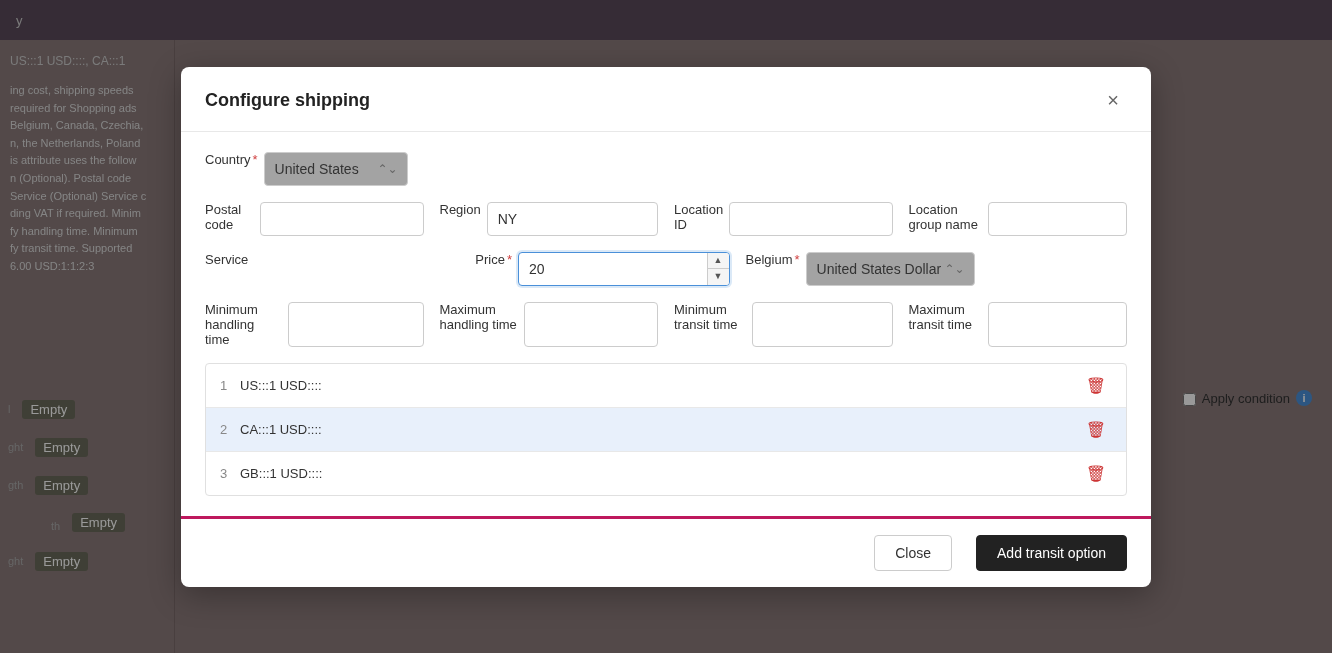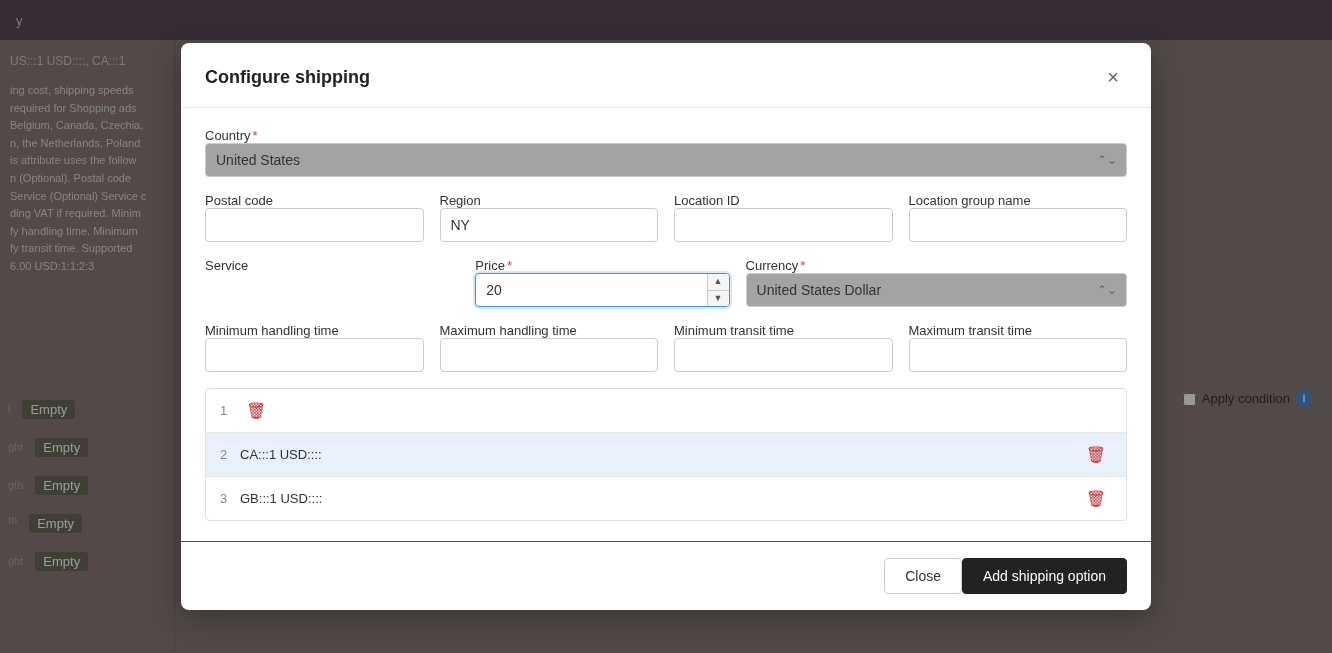--- a/index.html
+++ b/index.html
@@ -100,21 +100,22 @@
 
     
     .form-row {
       display: flex;
       gap: 16px;
       margin-bottom: 16px;
     }
 
     .form-group {
       display: flex;
-      flex-direction: column;
+      flex-direction: row;
+      gap: 6px;
       flex: 1;
     }
 
     .form-group.full { flex: 1 1 100%; }
 
     .form-label {
       font-size: 13px;
       color: #333;
       font-weight: 500;
     }
@@ -204,23 +205,23 @@
       padding: 2px 6px;
       border: none;
       background: none;
     }
 
     
     .modal-footer {
       display: flex;
       align-items: center;
       justify-content: flex-end;
-      gap: 0;
+      gap: 24px;
       padding: 16px 24px;
-      border-top: 1px solid #be185d;
+      border-top: 3px solid #be185d;
     }
 
     .btn {
       padding: 9px 20px;
       border-radius: 4px;
       font-size: 14px;
       font-weight: 500;
       cursor: pointer;
       border: 1px solid transparent;
     }
@@ -328,21 +329,21 @@
           <span class="bg-badge">Empty</span>
         </div>
         <div style="display:flex; align-items:center; padding:10px 8px; height:38px; color:#aaa; font-size:11px;">
           <span style="margin-right:4px;">ght</span>
           <span class="bg-badge">Empty</span>
         </div>
         <div style="display:flex; align-items:center; padding:10px 8px; height:38px; color:#aaa; font-size:11px;">
           <span style="margin-right:4px;">gth</span>
           <span class="bg-badge">Empty</span>
         </div>
-        <div style="display:flex; align-items:flex-start; padding:10px 8px; height:38px; color:#aaa; font-size:11px;">
+        <div style="display:flex; align-items:flex-end; padding:10px 8px; height:38px; color:#aaa; font-size:11px;margin-left:43px;">
           <span style="margin-right:4px;">th</span>
           <span class="bg-badge">Empty</span>
         </div>
         <div style="display:flex; align-items:center; padding:10px 8px; height:38px; color:#aaa; font-size:11px;">
           <span style="margin-right:4px;">ght</span>
           <span class="bg-badge">Empty</span>
         </div>
       </div>
     </div>
 
@@ -412,21 +413,21 @@
           <div class="number-input-wrapper">
             <input class="form-input number-input active-input" type="number" value="20" style="">
             <div class="number-spinners">
               <button class="spinner-btn">▲</button>
               <button class="spinner-btn">▼</button>
             </div>
           </div>
         </div>
         <div class="form-group" style="flex: 3;">
           <label class="form-label">
-            <span>Currency</span><span class="required">*</span>
+            <span>Belgium</span><span class="required">*</span>
           </label>
           <div class="form-select-wrapper">
             <select class="form-select">
               <option>United States Dollar</option>
               <option>Canadian Dollar</option>
               <option>British Pound</option>
             </select>
             <span class="select-arrow">⌃⌄</span>
           </div>
         </div>
@@ -447,35 +448,36 @@
         </div>
         <div class="form-group">
           <label class="form-label">Maximum transit time</label>
           <input class="form-input" type="text" value="" style="">
         </div>
       </div>
 
       <div class="shipping-list">
         <div class="shipping-item">
           <span class="shipping-item-num">1</span>
+          <span class="shipping-item-text">US:::1 USD::::</span>
           <button class="shipping-item-delete">🗑</button>
         </div>
         <div class="shipping-item selected">
           <span class="shipping-item-num">2</span>
           <span class="shipping-item-text">CA:::1 USD::::</span>
           <button class="shipping-item-delete">🗑</button>
         </div>
         <div class="shipping-item">
           <span class="shipping-item-num">3</span>
           <span class="shipping-item-text">GB:::1 USD::::</span>
           <button class="shipping-item-delete">🗑</button>
         </div>
       </div>
 
     </div>
 
     <div class="modal-footer">
       <button class="btn btn-secondary">Close</button>
-      <button class="btn btn-primary">Add shipping option</button>
+      <button class="btn btn-primary">Add transit option</button>
     </div>
 
   </div>
 </div>
 
 </body></html>

